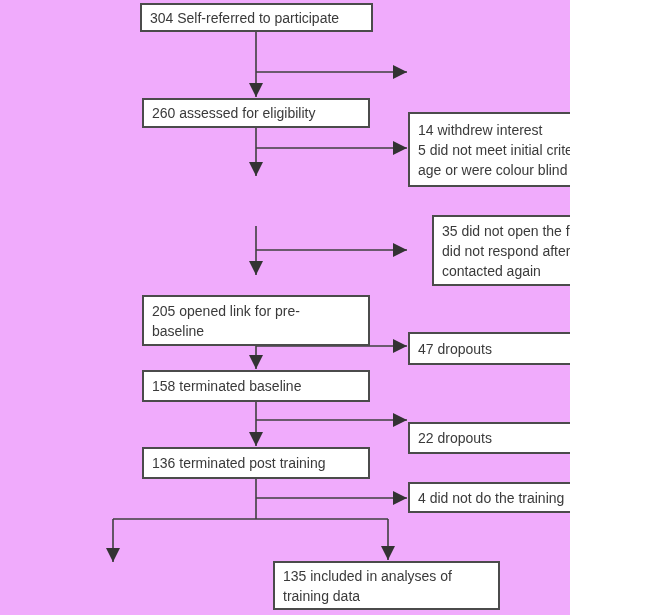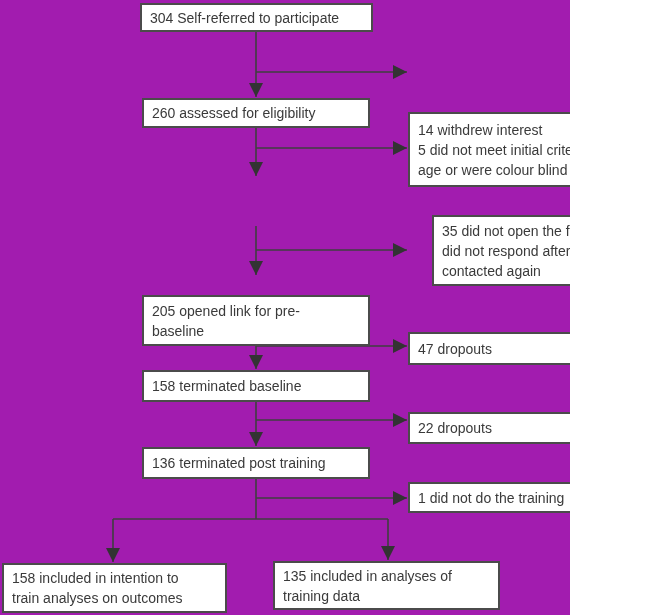--- a/index.html
+++ b/index.html
@@ -4,21 +4,21 @@
 <style>
   html, body {
     margin: 0;
     padding: 0;
     background: #ffffff;
   }
   #canvas {
     position: relative;
     width: 570px;
     height: 615px;
-    background: #a21caf;
+    background: #f0abfc;
     font-family: "Liberation Sans", "DejaVu Sans", sans-serif;
     overflow: hidden;
     text-decoration: underline;
   }
   #arrow-layer {
     position: absolute;
     left: 0;
     top: 0;
     width: 651px;
     height: 615px;
@@ -46,21 +46,21 @@
   .b-assessed           { left: 142px; top: 98px;  width: 228px; height: 30px; text-align: center; }
   .b-registered         { left: 142px; top: 177px; width: 228px; height: 49px; }
   .b-opened-link        { left: 142px; top: 276px; width: 228px; height: 51px; margin-top: 19px; }
   .b-term-baseline      { left: 142px; top: 370px; width: 228px; height: 32px; }
   .b-term-post          { left: 142px; top: 447px; width: 228px; height: 32px; text-align: right; }
   
   .b-contact-not-made   { left: 408px; top: 58px;  width: 239px; height: 30px; }
   .b-withdrew           { left: 408px; top: 112px; width: 239px; height: 75px; }
   .b-did-not-open       { left: 408px; top: 215px; width: 239px; height: 71px; margin-left: 24px; }
   .b-dropouts-47        { left: 408px; top: 332px; width: 239px; height: 33px; }
-  .b-dropouts-22        { left: 408px; top: 412px; width: 239px; height: 32px; }
+  .b-dropouts-22        { left: 408px; top: 422px; width: 239px; height: 32px; }
   .b-no-training        { left: 408px; top: 482px; width: 239px; height: 31px; }
   
   .b-itt-analyses       { left: 2px;   top: 563px; width: 225px; height: 50px; }
   .b-training-data      { left: 273px; top: 561px; width: 227px; height: 49px; }
 </style>
 </head>
 <body>
 
 <div id="canvas">
 
@@ -95,20 +95,18 @@
   <div class="fbox b-term-post">136 terminated post training</div>
 
   <div class="fbox b-withdrew">14 withdrew interest
 5 did not meet initial criteria of
 age or were colour blind</div>
   <div class="fbox b-did-not-open">35 did not open the first link and
 did not respond after being
 contacted again</div>
   <div class="fbox b-dropouts-47">47 dropouts</div>
   <div class="fbox b-dropouts-22">22 dropouts</div>
-  <div class="fbox b-no-training">1 did not do the training</div>
+  <div class="fbox b-no-training">4 did not do the training</div>
 
-  <div class="fbox b-itt-analyses">158 included in intention to
-train analyses on outcomes</div>
   <div class="fbox b-training-data">135 included in analyses of
 training data</div>
 
 </div>
 
 </body></html>

